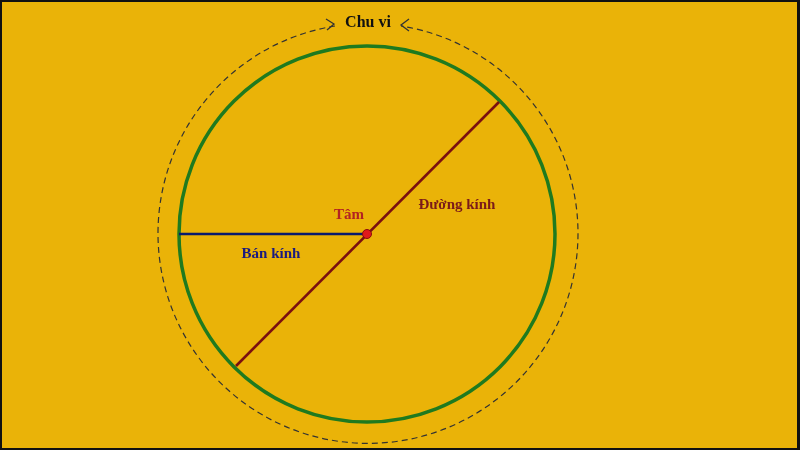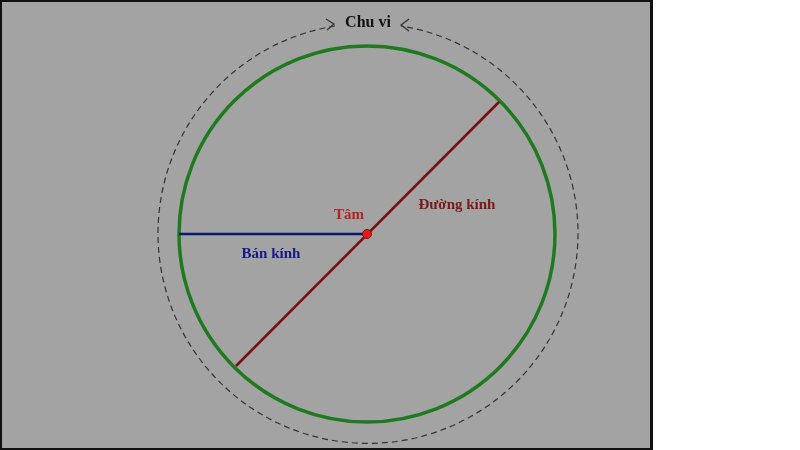--- a/index.html
+++ b/index.html
@@ -1,20 +1,20 @@
 <!DOCTYPE html>
 <html><head>
   <meta charset="utf-8">
   <style>
     html, body { margin: 0; padding: 0; background: #ffffff; }
     .canvas {
       position: relative;
-      width: 653px; height: 450px;
+      width: 800px; height: 450px;
       box-sizing: border-box;
-      background: #a3a3a3;
+      background: #eab308;
       border-left: 2px solid #111;
       border-top: 2px solid #111;
       border-bottom: 2px solid #111;
       border-right: 3px solid #111;
       overflow: hidden;
       padding-left: 35px;
     }
     svg.diagram { position: absolute; left: -2px; top: -2px; width: 800px; height: 450px; }
     .lbl {
       font-family: "Liberation Serif", "DejaVu Serif", serif;

